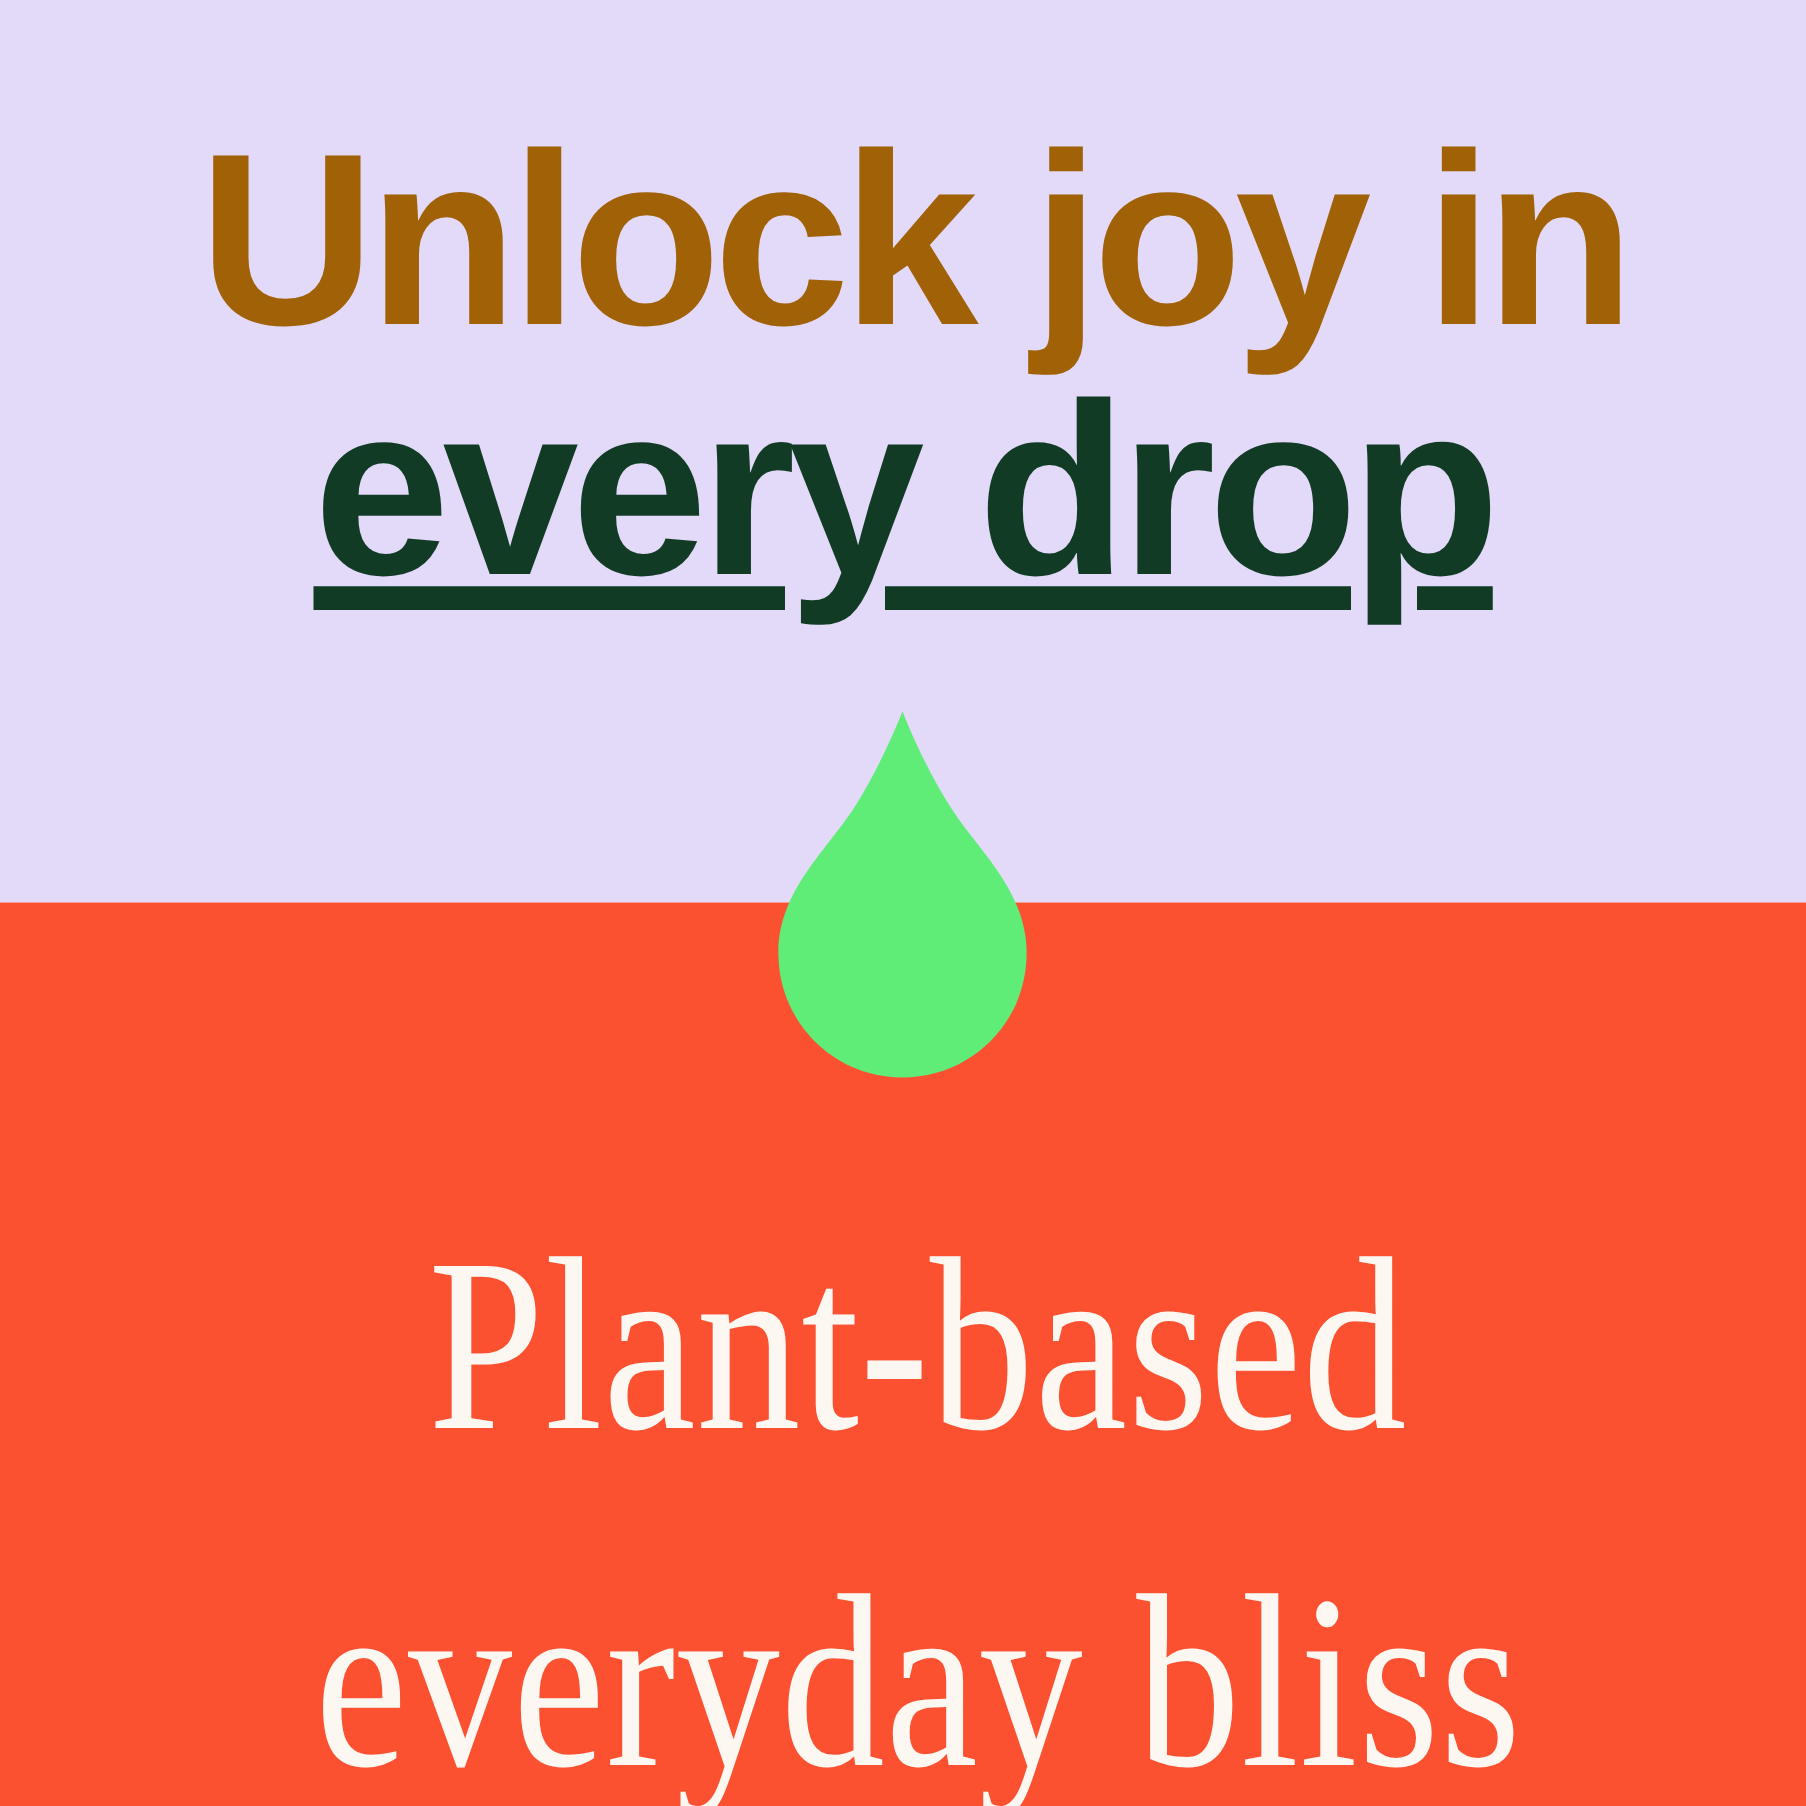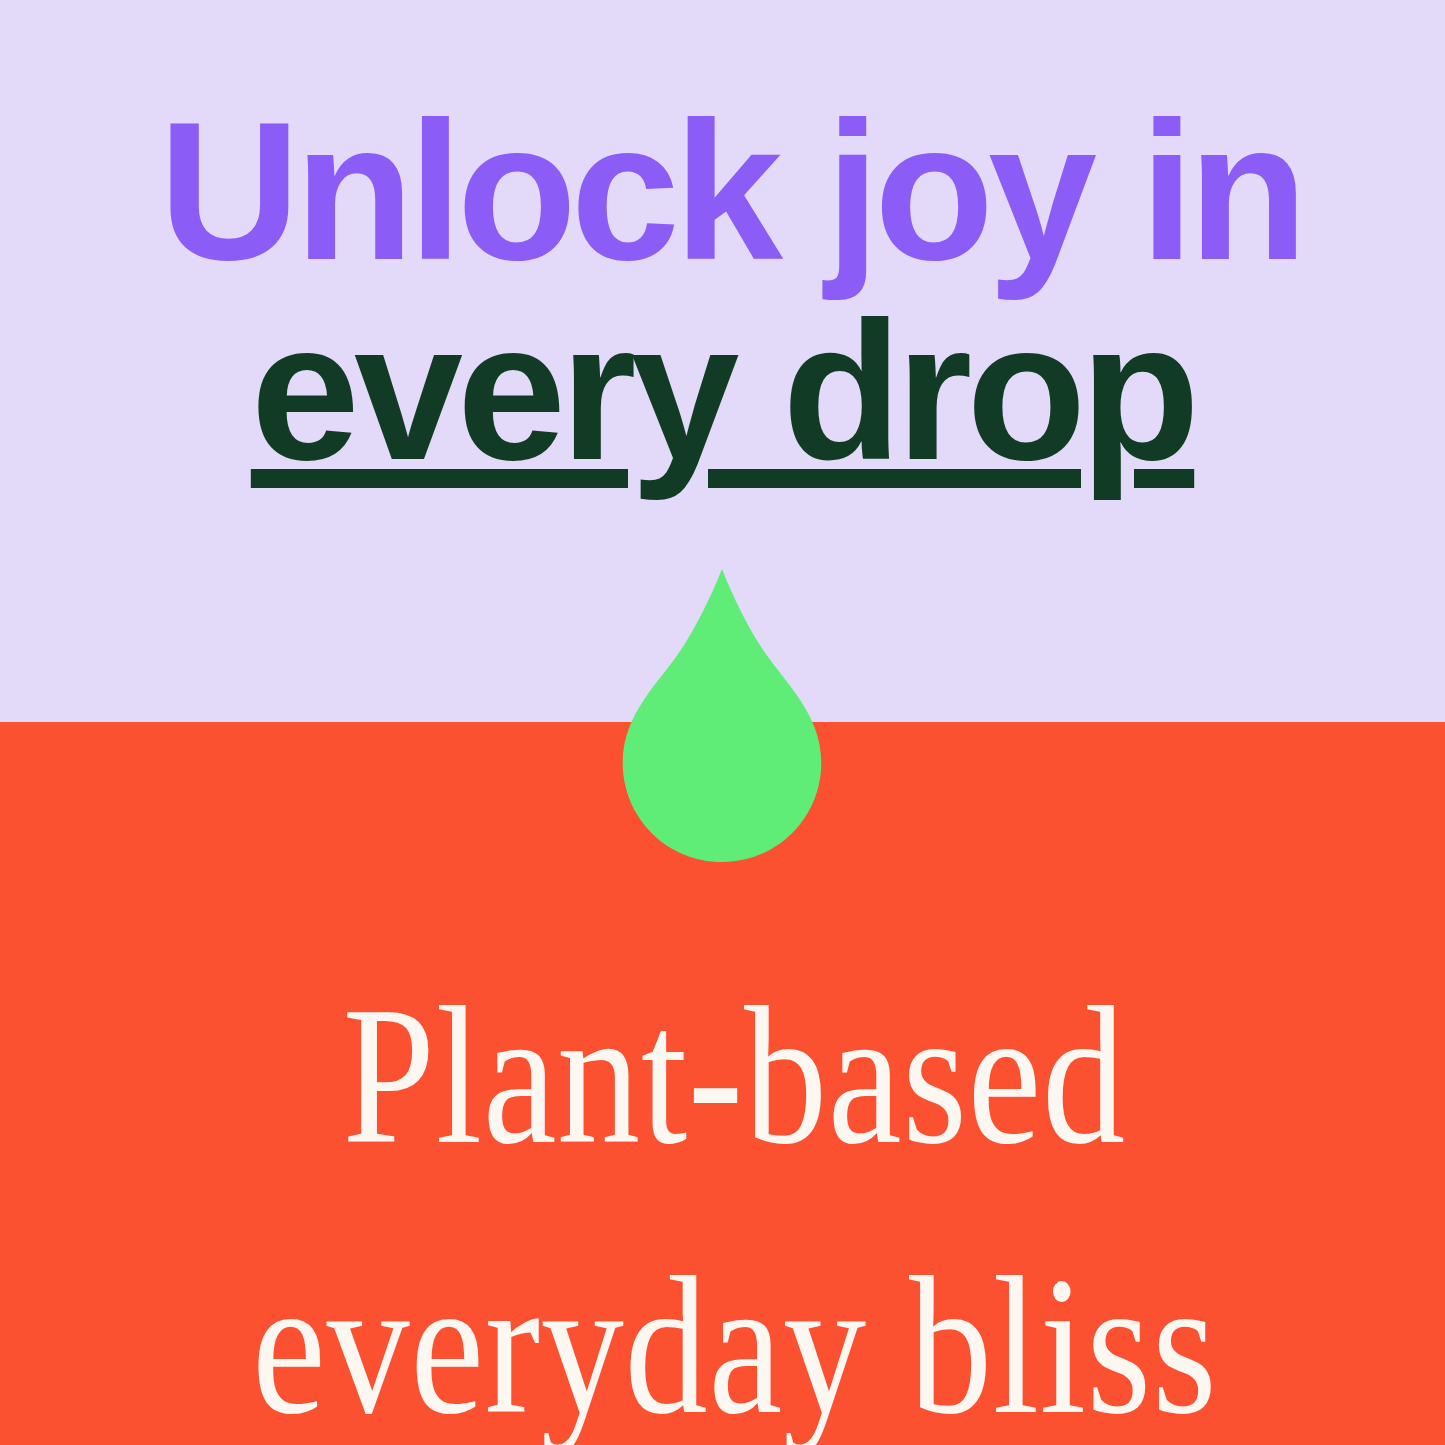--- a/index.html
+++ b/index.html
@@ -111,21 +111,21 @@
 </head>
 <body>
 
 <div id="poster" style="width: 1445px; height: 1445px;">
 
   <div class="band" id="band-top" style="background: rgb(226, 218, 248); height: 722px;"></div>
 
   <div class="band" id="band-bottom" style="background: rgb(251, 81, 49); top: 722px; height: 723px;"></div>
 
   <div id="headline" style="height: 722px;">
-    <div class="headline-line l1" style="color: #8b5cf6; margin-left: 16px;">Unlock joy in</div>
+    <div class="headline-line l1" style="color: #a16207; margin-left: 16px;">Unlock joy in</div>
     <div class="headline-line l2" style="color: rgb(17, 59, 37); text-decoration: underline;">every drop</div>
   </div>
 
   <div id="droplet" style="width: 202px; height: 293px; left: 621px; top: 569px;">
     <svg viewBox="0 0 202 298" xmlns="http://www.w3.org/2000/svg" aria-hidden="true">
       <path id="droplet-path" d="M101 0
                C101 0 117 42 140 78
                C163 114 202 146 202 197
                C202 253 157 298 101 298
                C45 298 0 253 0 197

